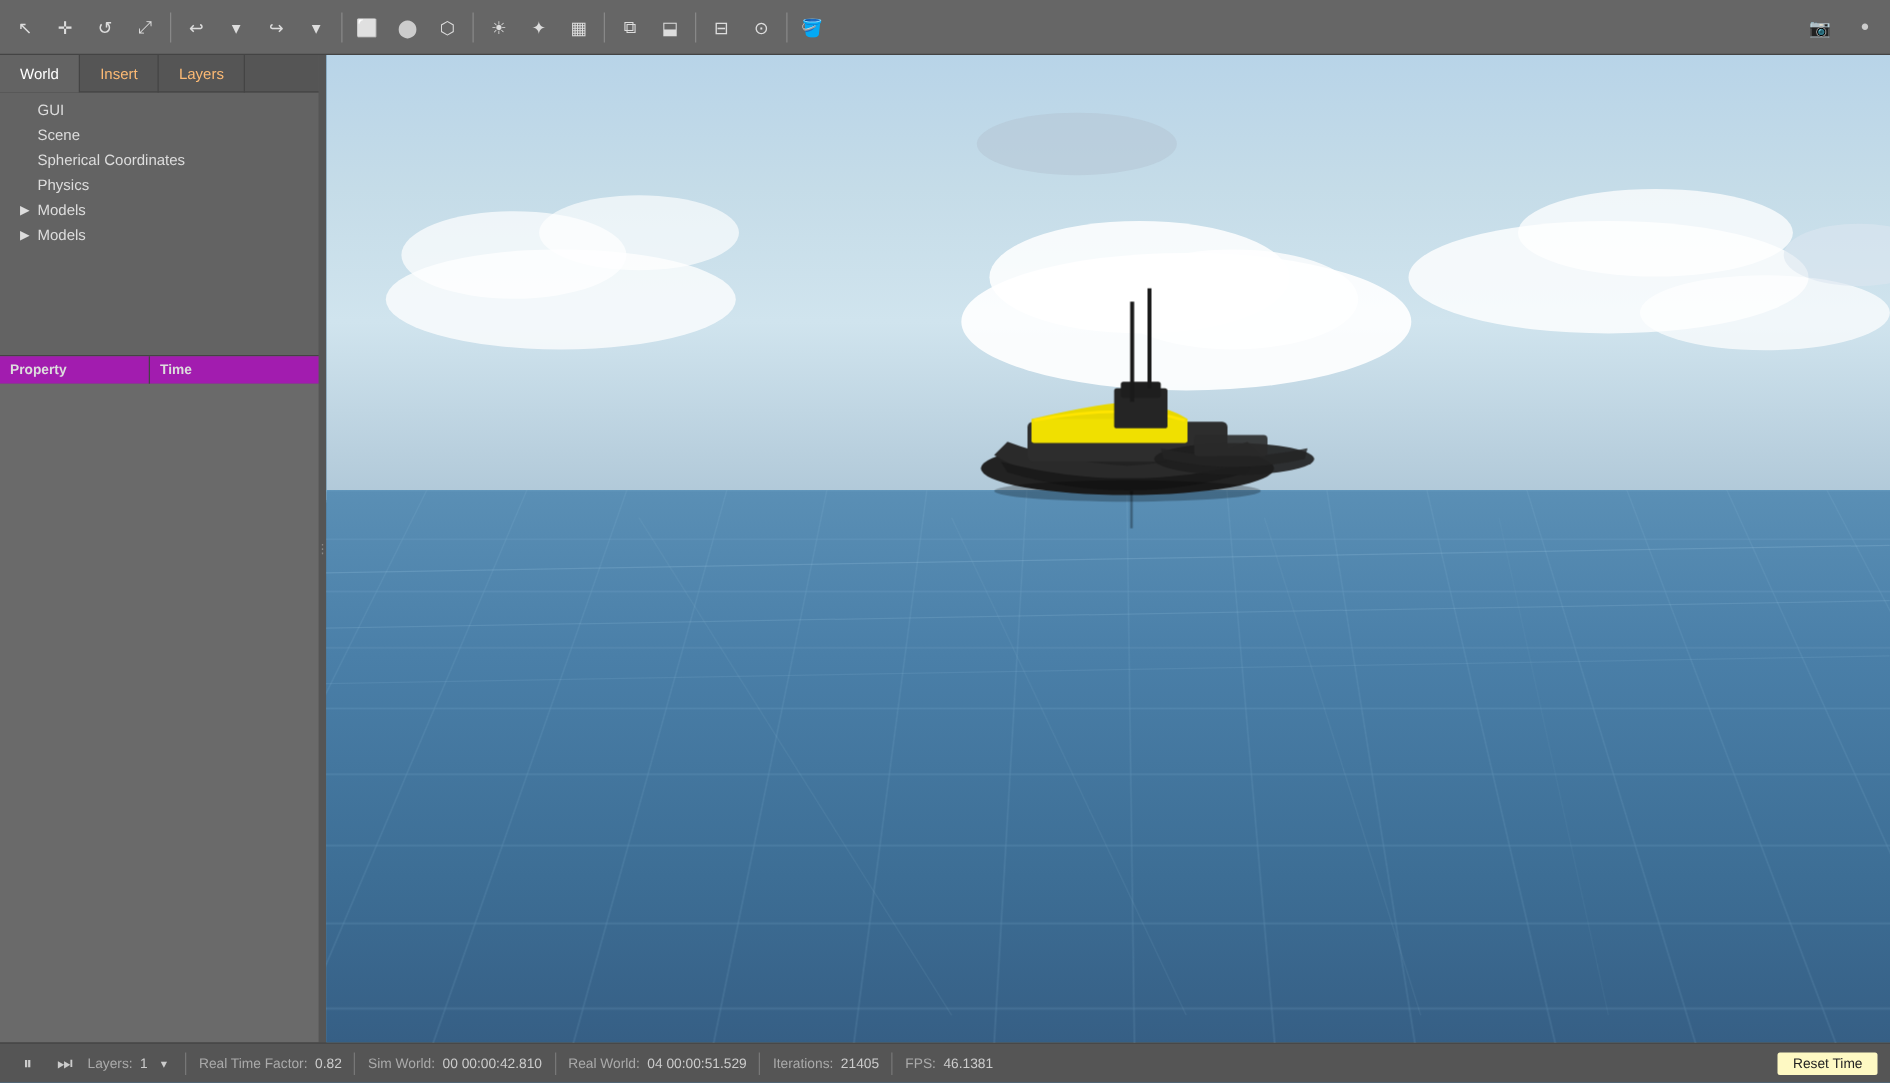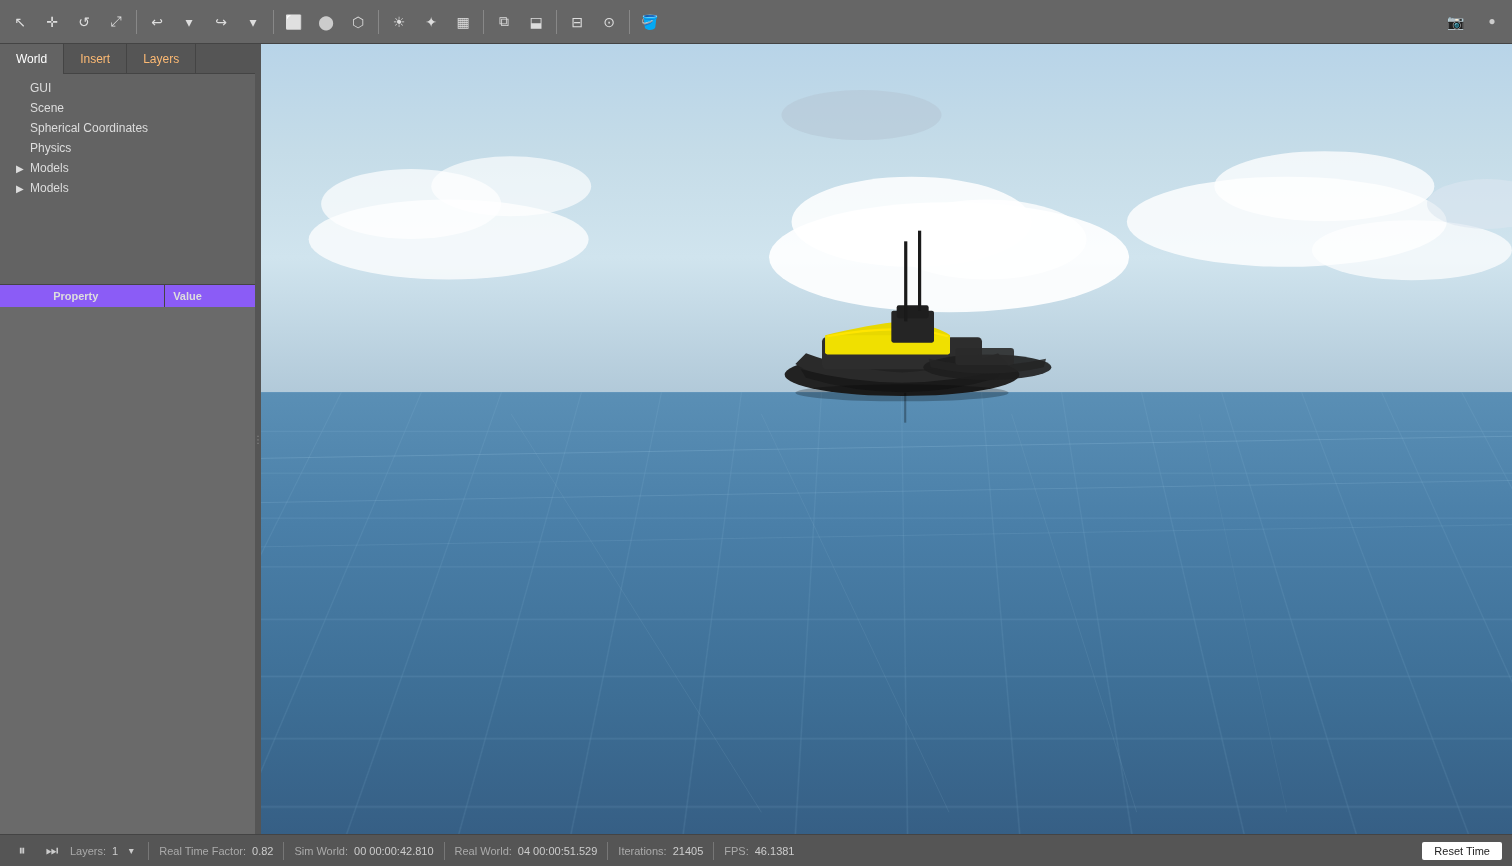--- a/index.html
+++ b/index.html
@@ -82,24 +82,23 @@
     }
     .tree-item .arrow { font-size: 10px; width: 10px; }
 
     
     .property-panel {
       height: 550px;
       border-top: 1px solid #444;
     }
     .property-header {
       display: flex;
-      background: #8b5cf6;
+      background: #a21caf;
       height: 22px;
       align-items: center;
-      justify-content: center;
     }
     .property-header-cell {
       color: #ddd;
       font-size: 11px;
       font-weight: bold;
       padding: 0 8px;
       height: 100%;
       display: flex;
       align-items: center;
     }
@@ -187,21 +186,21 @@
       color: #ccc;
       font-size: 11px;
     }
     .status-label {
       color: #aaa;
       font-size: 11px;
     }
     .status-separator { width: 1px; height: 18px; background: #777; margin: 0 4px; }
     .reset-btn {
       margin-left: auto;
-      background: #ffffff;
+      background: #fef9c3;
       color: #222;
       border: none;
       padding: 3px 12px;
       font-size: 11px;
       cursor: pointer;
       border-radius: 2px;
     }
 
     .horizon-line {
       position: absolute;
@@ -280,21 +279,21 @@
       </div>
       <div class="tree-item">
         <span class="arrow">▶</span>
         <span>Models</span>
       </div>
     </div>
 
     <div class="property-panel">
       <div class="property-header">
         <div class="property-header-cell">Property</div>
-        <div class="property-header-cell">Value</div>
+        <div class="property-header-cell">Time</div>
       </div>
       <div class="property-content"></div>
     </div>
   </div>
 
   <div class="resize-handle">⋮</div>
 
   <div class="viewport">
 
     <div class="sky">

